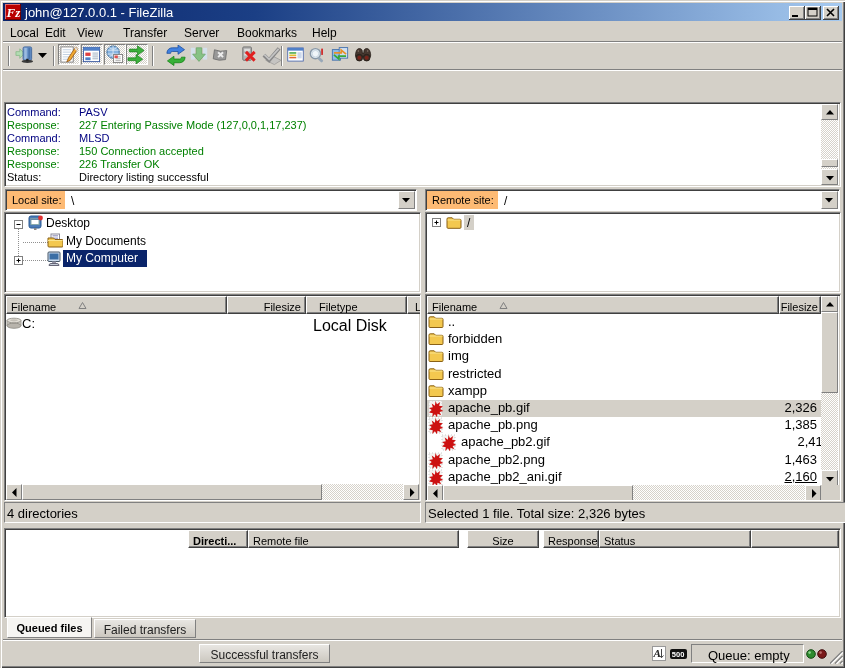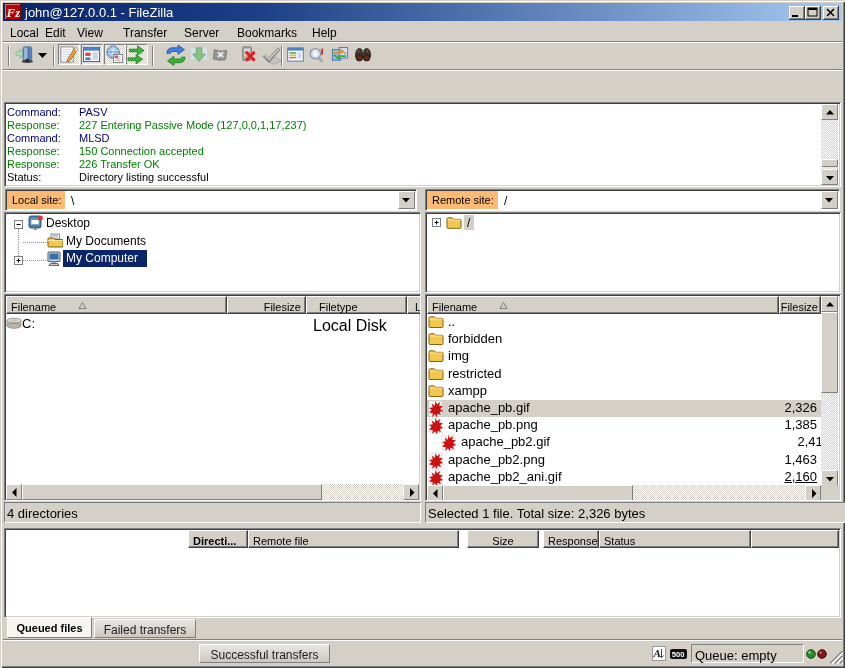--- a/index.html
+++ b/index.html
@@ -480,21 +480,21 @@
   <div id="statusbar" class="abs">
     <svg style="position:absolute;left:649px;top:5px;" width="14" height="15" viewBox="0 0 14 15">
       <rect x="0.5" y="0.5" width="13" height="14" fill="#fff" stroke="#999"></rect>
       <text x="1.5" y="11" font-size="11" font-weight="bold" font-style="italic" fill="#222" font-family="Liberation Serif">A</text>
       <path d="M9.5 3 v8.5 M7.5 9.5 l2 2.2 l2 -2.2" stroke="#444" fill="none"></path>
     </svg>
     <svg style="position:absolute;left:667px;top:8px;" width="17" height="10" viewBox="0 0 17 10">
       <rect x="0" y="0" width="17" height="10" rx="2" fill="#111"></rect>
       <text x="1.8" y="8" font-size="7.5" fill="#fff" font-family="Liberation Sans" font-weight="bold">500</text>
     </svg>
-    <div class="abs sunkenthin" style="left:688px;top:3px;width:113px;height:19px;padding:3px 0 0 3px;font-size:13px;">Queue: empty</div>
+    <div class="abs sunkenthin" style="left:688px;top:3px;width:113px;height:19px;padding:3px 0 0 16px;font-size:13px;">Queue: empty</div>
     <svg style="position:absolute;left:803px;top:8px;" width="10" height="10">
         <circle cx="5" cy="5" r="4.3" fill="#2e8a2e" stroke="#134a13"></circle>
         <circle cx="3.6" cy="3.6" r="1.3" fill="#8cd48c"></circle>
       </svg>
     <svg style="position:absolute;left:814px;top:8px;" width="10" height="10">
         <circle cx="5" cy="5" r="4.3" fill="#7a1a1a" stroke="#401010"></circle>
         <circle cx="3.6" cy="3.6" r="1.3" fill="#b86a6a"></circle>
       </svg>
     <svg style="position:absolute;left:827px;top:10px;" width="13" height="13">
       <path d="M12.5 0 L0 12.5 M12.5 5 L5 12.5 M12.5 10 L10 12.5" stroke="#808080" stroke-width="1.4"></path>

